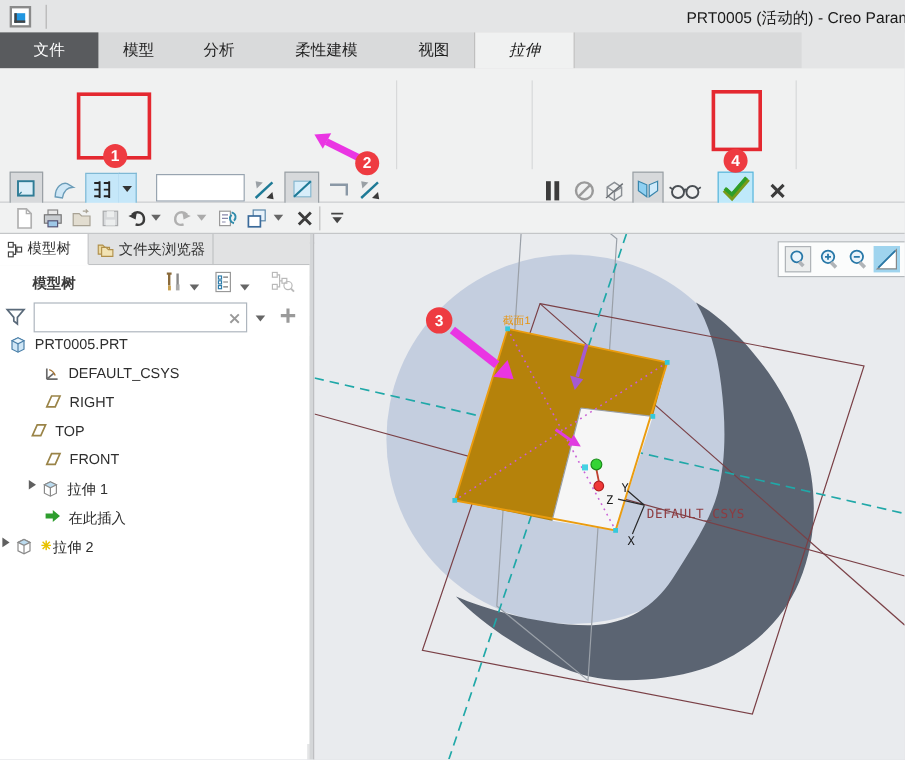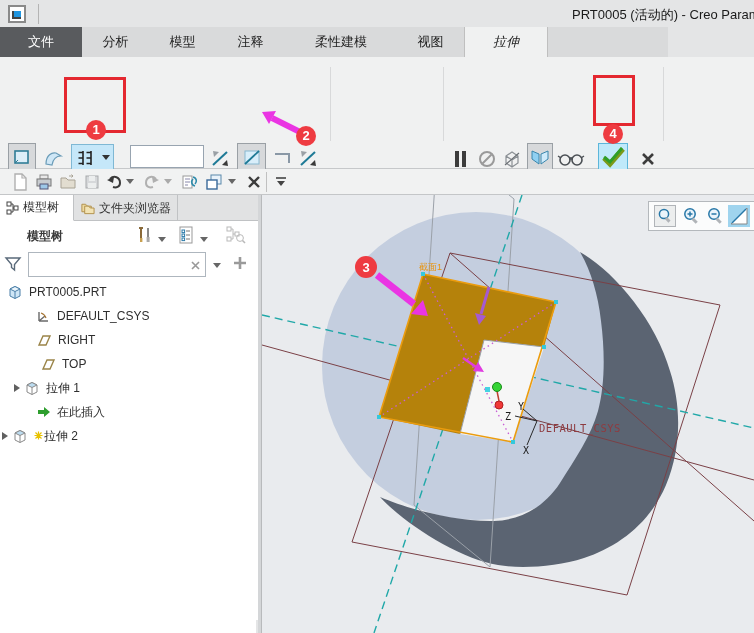--- a/index.html
+++ b/index.html
@@ -40,21 +40,21 @@
   #leftpanel { position:absolute; left:0; top:195px; width:258px; height:425px; background:#fff; }
   #paneldivider { position:absolute; left:258px; top:195px; width:4px; height:438px; background:#d4d6d8; border-right:1px solid #b8babc; }
   #ptabs { position:absolute; left:0; top:0; width:258px; height:26px; background:#e1e2e3; display:flex; border-bottom:1px solid #c0c2c4; }
   .ltab { height:26px; display:flex; align-items:center; gap:4px; font-size:12px; color:#333; padding:0 6px; border-right:1px solid #c0c2c4; overflow:hidden; white-space:nowrap; }
   .ltab.active { background:#fff; border-bottom:1px solid #fff; }
   #phead { position:absolute; left:0; top:26px; width:258px; height:28px; background:#fff; }
   #phead .htitle { position:absolute; left:27px; top:7px; font-size:12px; font-weight:bold; color:#3a3a3a; }
   #pfilter { position:absolute; left:0; top:54px; width:258px; height:31px; background:#fff; }
   #filter-input { position:absolute; left:28px; top:3px; width:178px; height:25px; border:1px solid #aeb6be; font-size:12px; padding:0 18px 0 4px; }
   #tree { position:absolute; left:0; top:85px; width:256px; height:353px; background:#fff; overflow:hidden; }
-  .trow { height:24px; display:flex; align-items:center; font-size:12px; color:#2e2e2e; white-space:nowrap; }
+  .trow { height:24px; display:flex; align-items:flex-start; font-size:12px; color:#2e2e2e; white-space:nowrap; }
   .tri { width:0; height:0; border-top:4px solid transparent; border-bottom:4px solid transparent; border-left:6px solid #606060; margin-right:4px; }
   .tico { margin-right:6px; display:inline-flex; }
 
   
   #viewport { position:absolute; left:262px; top:195px; width:492px; height:438px; background:#e9ebee; overflow:hidden; }
   #vtoolbar { position:absolute; left:386px; top:6px; width:130px; height:30px; background:#fbfcfc; border:1px solid #b4b8bc; }
   .vico { position:absolute; top:3px; width:22px; height:22px; display:flex; align-items:center; justify-content:center; }
 </style>
 </head>
 <body>
@@ -64,23 +64,22 @@
   <div id="titlebar">
     <div id="appicon">
         <div class="inner"></div>
       </div>
     <div id="titlesep"></div>
     <div id="title">PRT0005 (活动的) - Creo Param</div>
   </div>
 
   <div id="tabstrip">
     <div class="rtab file" style="width:82px">文件</div>
+    <div class="rtab" style="width:67px">模型</div>
     <div class="rtab" style="width:67px">分析</div>
-    <div class="rtab" style="width:67px">模型</div>
-    <div class="rtab" style="width:69px">注释</div>
     <div class="rtab" style="width:112px">柔性建模</div>
     <div class="rtab" style="width:67px">视图</div>
     <div class="rtab active" style="width:84px">拉伸</div>
   </div>
 
   <div id="dashboard">
     <div class="dsep" style="left:330px"></div>
     <div class="dsep" style="left:443px"></div>
     <div class="dsep" style="left:663px"></div>
 
@@ -351,29 +350,37 @@
         <span>DEFAULT_CSYS</span>
       </div>
       <div class="trow" style="padding-left:36px">
         <span class="tico">
             <svg width="16" height="13" viewBox="0 0 16 13">
               <polygon points="3,11 7,2 14,2 10,11" fill="none" stroke="#9a8448" stroke-width="1.4"></polygon>
             </svg>
           </span>
         <span>RIGHT</span>
       </div>
-      <div class="trow" style="padding-left:40px">
+      <div class="trow" style="padding-left:24px">
         <span class="tico">
             <svg width="16" height="13" viewBox="0 0 16 13">
               <polygon points="3,11 7,2 14,2 10,11" fill="none" stroke="#9a8448" stroke-width="1.4"></polygon>
             </svg>
           </span>
         <span>TOP</span>
       </div>
-      <div class="trow" style="padding-left:14px">
+      <div class="trow" style="padding-left:36px">
+        <span class="tico">
+            <svg width="16" height="13" viewBox="0 0 16 13">
+              <polygon points="3,11 7,2 14,2 10,11" fill="none" stroke="#9a8448" stroke-width="1.4"></polygon>
+            </svg>
+          </span>
+        <span>FRONT</span>
+      </div>
+      <div class="trow" style="padding-left:24px">
         <span class="tri"></span>
         <span class="tico">
             <svg width="16" height="15" viewBox="0 0 16 15">
               <polygon points="3,4 8,1.5 13,4 13,11 8,13.5 3,11" fill="#fff" stroke="#8a8a8a"></polygon>
               <polygon points="3,4 8,6.5 13,4 8,1.5" fill="#bcdcf0" stroke="#8a8a8a"></polygon>
               <path d="M8,6.5 V13.5" stroke="#8a8a8a"></path>
             </svg>
           </span>
         <span>拉伸 1</span>
       </div>

